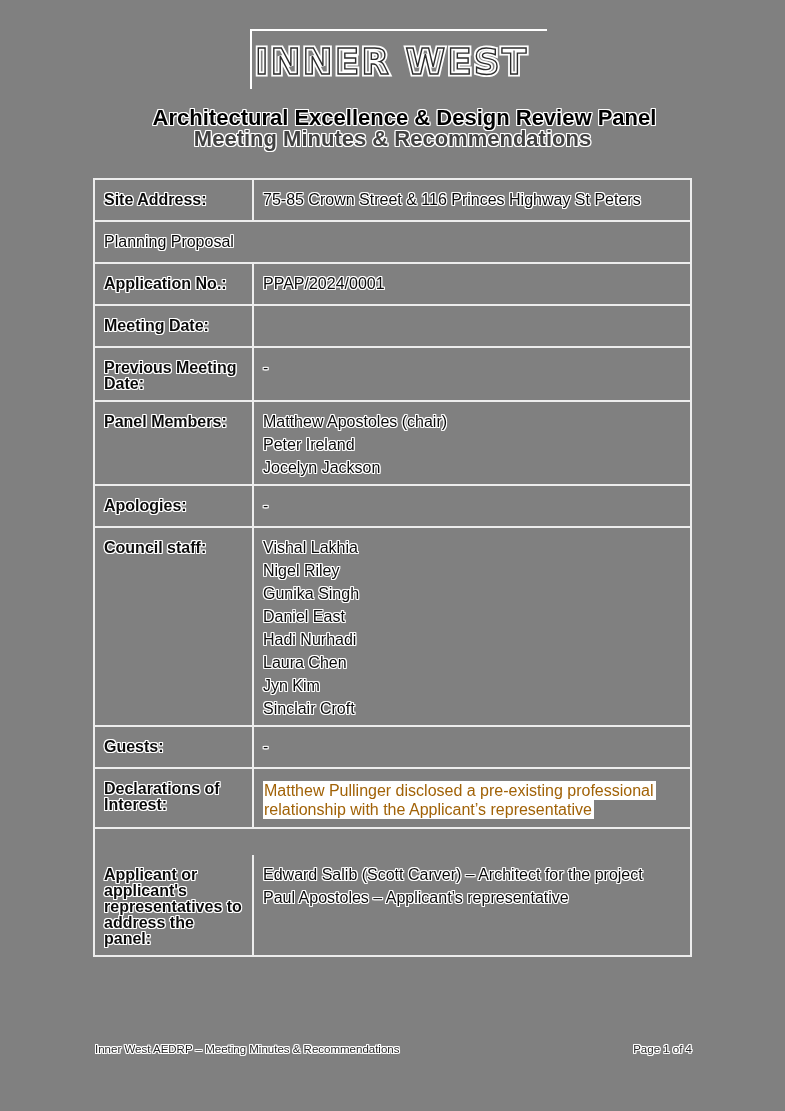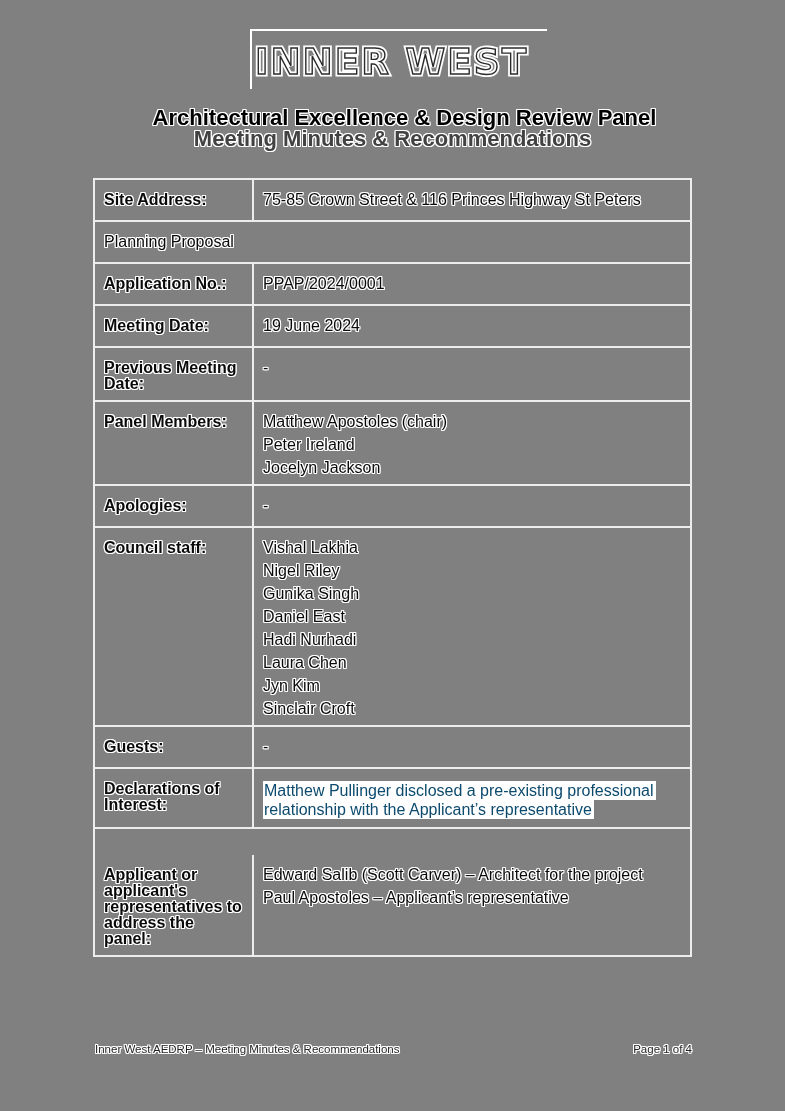--- a/index.html
+++ b/index.html
@@ -80,21 +80,21 @@
     border-right: 2px solid #ededed;
     font-weight: bold;
     line-height: 16px;
   }
   .cell-value { flex: 1 1 auto; }
   .value-line { margin: 0 0 7px 0; line-height: 16px; }
   .value-line:last-child { margin-bottom: 0; }
   .hl-line { line-height: 19px; }
   .highlight {
     background: #ffffff;
-    color: #0c4a6e;
+    color: #a16207;
     text-shadow: none;
     padding: 1px 2px 1px 1px;
     -webkit-box-decoration-break: clone;
     box-decoration-break: clone;
   }
 
   
   .page-footer {
     position: absolute;
     left: 95px; top: 1043px;
@@ -134,23 +134,20 @@
 
   <div class="t-row">
     <div class="cell cell-label halo">Application No.:</div>
     <div class="cell cell-value">
         <p class="value-line halo">PPAP/2024/0001</p>
       </div>
   </div>
 
   <div class="t-row">
     <div class="cell cell-label halo">Meeting Date:</div>
-    <div class="cell cell-value">
-        <p class="value-line halo">19 June 2024</p>
-      </div>
   </div>
 
   <div class="t-row">
     <div class="cell cell-label halo">Previous Meeting Date:</div>
     <div class="cell cell-value">
         <p class="value-line halo">-</p>
       </div>
   </div>
 
   <div class="t-row">

